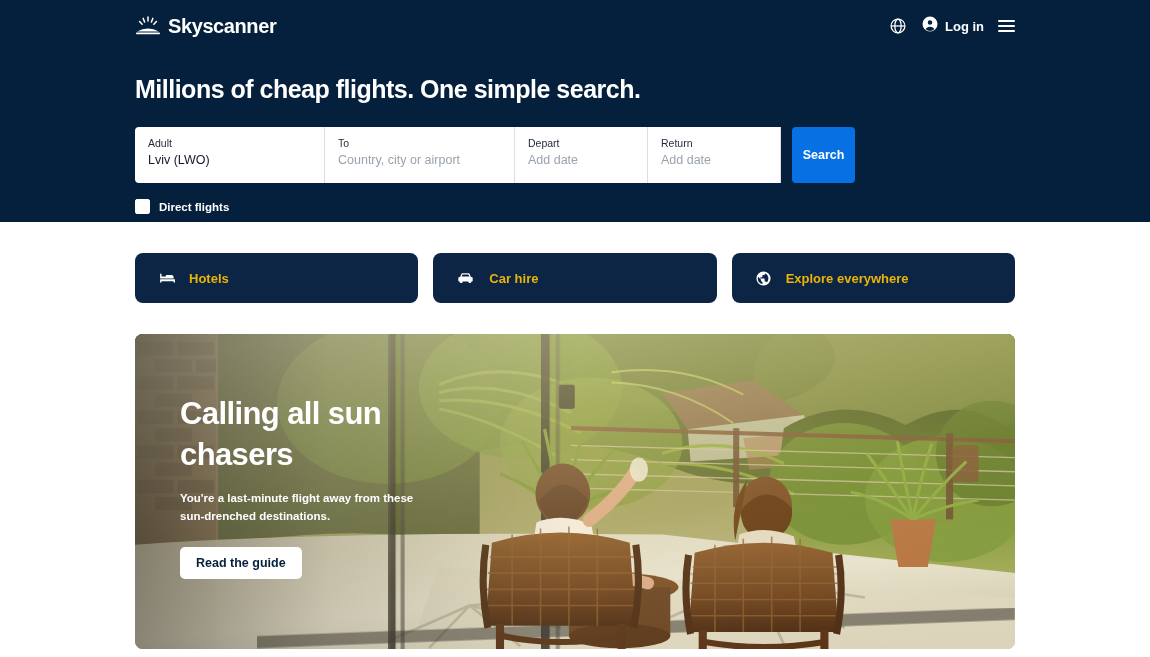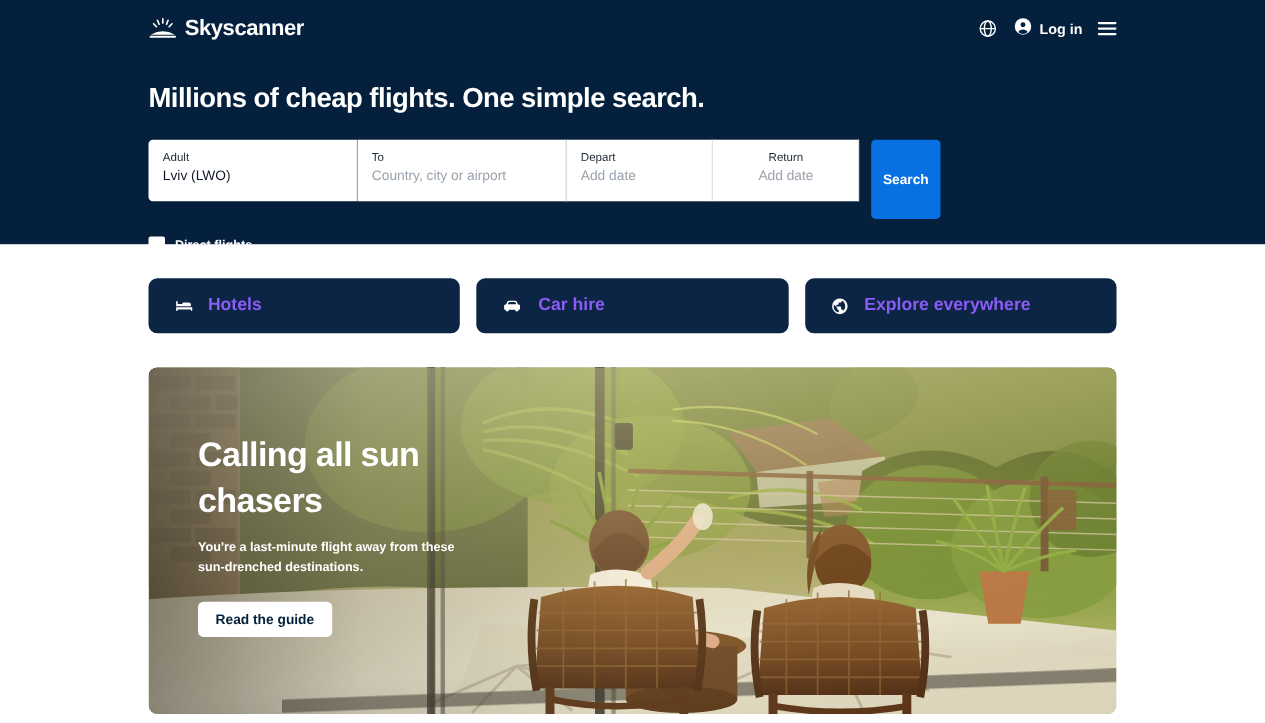--- a/index.html
+++ b/index.html
@@ -98,21 +98,21 @@
     padding: 9px 12px 0 13px;
     border-right: 1px solid #dddddd;
     display: flex;
     flex-direction: column;
     justify-content: flex-start;
     cursor: pointer;
   }
   .field.from { width: 190px; border-radius: 4px 0 0 4px; }
   .field.to { width: 190px; }
   .field.depart { width: 133px; }
-  .field.return { width: 133px; align-items: center; }
+  .field.return { width: 133px; }
   .field.travellers { width: 150px; border-right: none; border-radius: 0 4px 4px 0; }
 
   .field-label {
     font-size: 10.5px;
     color: #1f2937;
     line-height: 14px;
     margin-bottom: 2px;
   }
   .field-value {
     font-size: 12.5px;
@@ -120,21 +120,21 @@
     line-height: 16px;
   }
   .field-value.placeholder { color: #9aa3ad; }
 
   .search-btn {
     background: #0770e3;
     color: #ffffff;
     border: none;
     border-radius: 4px;
     width: 63px;
-    height: 72px;
+    height: 56px;
     margin-left: 11px;
     font-size: 12.5px;
     font-weight: bold;
     font-family: "Liberation Sans", sans-serif;
     cursor: pointer;
   }
 
   .direct-row {
     display: flex;
     align-items: center;
@@ -172,22 +172,22 @@
     height: 50px;
     flex: 1;
     display: flex;
     align-items: center;
     gap: 14px;
     padding-left: 23px;
     cursor: pointer;
   }
   .card-icon { display: flex; align-items: center; color: #ffffff; }
   .card-label {
-    color: #8b5cf6;
-    font-size: 16px;
+    color: #eab308;
+    font-size: 13px;
     font-weight: bold;
   }
 
   
   .hero {
     margin-top: 31px;
     height: 315px;
     border-radius: 8px;
     overflow: hidden;
     position: relative;

